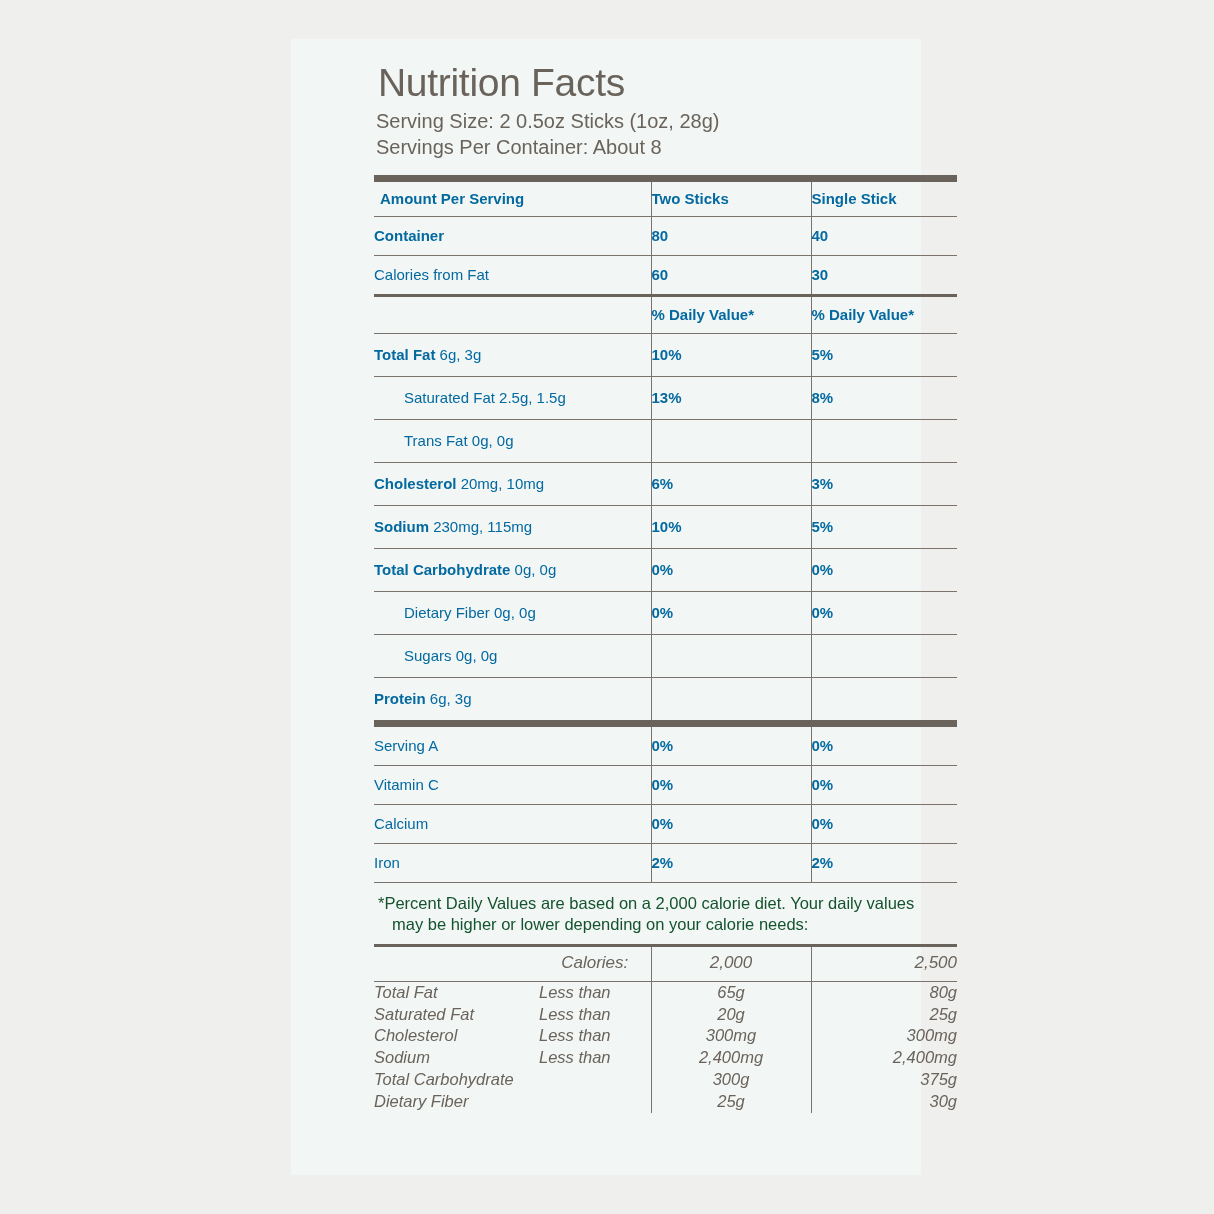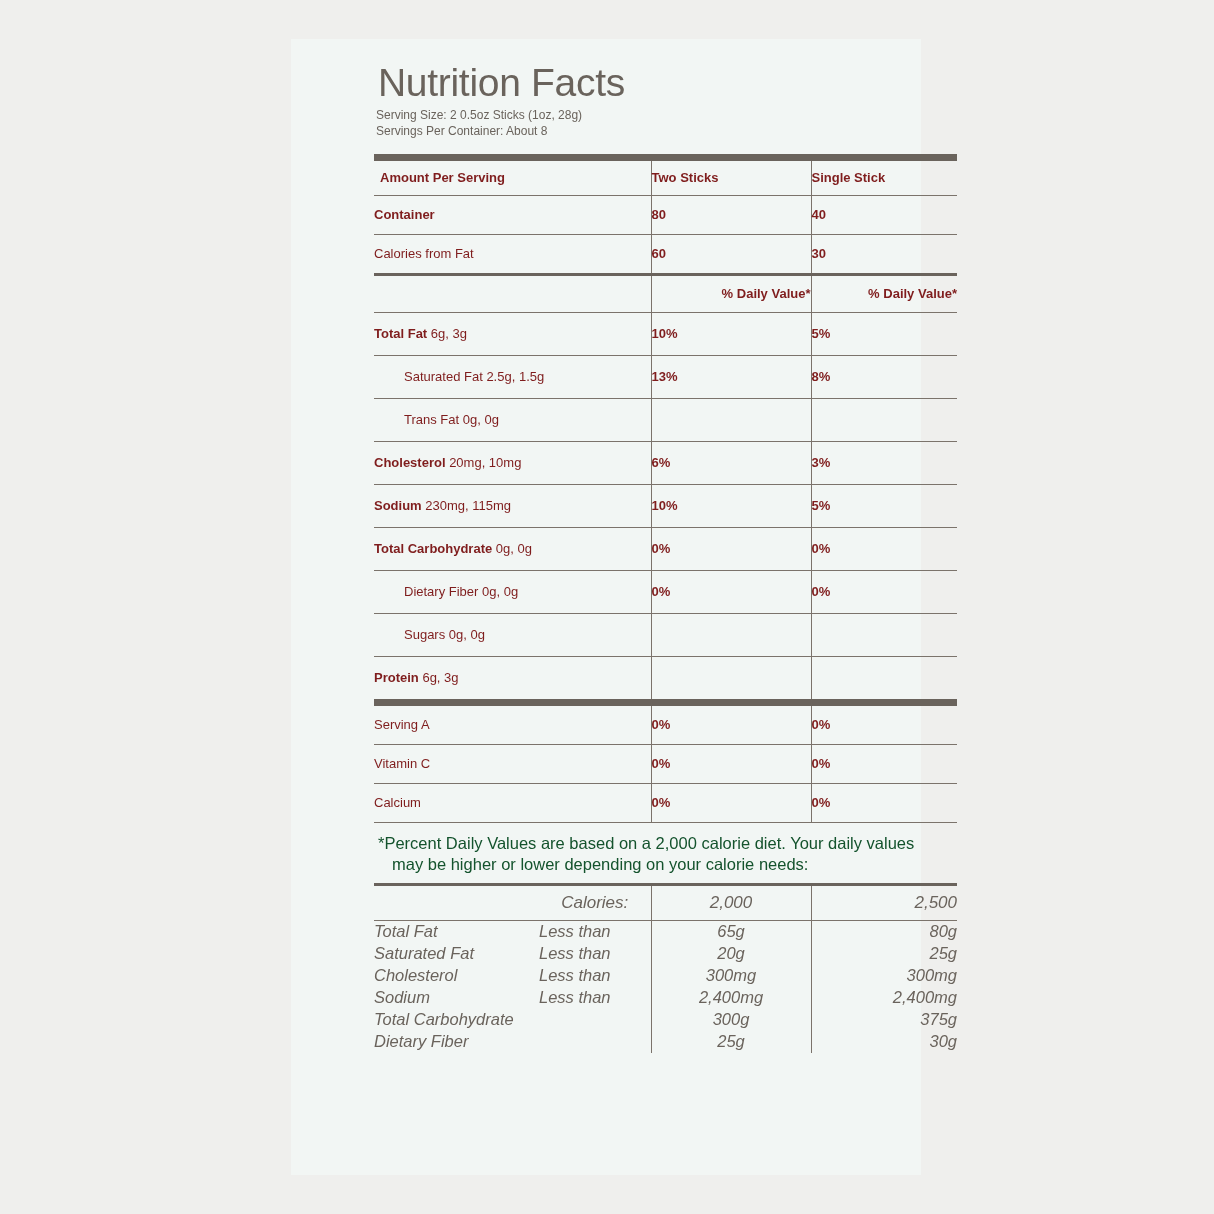--- a/index.html
+++ b/index.html
@@ -39,34 +39,34 @@
   }
   .title {
     font-size: 39px;
     color: #6a635c;
     letter-spacing: -0.3px;
     line-height: 1.05;
     font-weight: normal;
     margin: 0 0 4px 4px;
   }
   .serv {
-    font-size: 12px;
+    font-size: 20px;
     color: #6a635c;
     line-height: 1.32;
     margin-left: 2px;
   }
   table.nf {
     width: 583px;
     border-collapse: collapse;
     margin-top: 14px;
     table-layout: fixed;
   }
   table.nf td {
-    color: #7f1d1d;
-    font-size: 13px;
+    color: #0369a1;
+    font-size: 15px;
     padding: 0;
     vertical-align: middle;
   }
   .c-name { width: 277px; }
   .c-a    { width: 160px; }
   .c-b    { width: 146px; }
 
   .rowline td { border-top: 1.6px solid #7b736b; }
   .thickline td { border-top: 7px solid #6a635c; }
   .midline td { border-top: 3.4px solid #6a635c; }
@@ -79,21 +79,21 @@
     font-size: 18px;
   }
   b.lbl { font-weight: bold; }
   .hdr td {
     font-weight: bold;
     font-size: 18px;
     height: 34px;
   }
   .hdr .nm { padding-left: 6px; }
   .dvhdr td {
-    text-align: right;
+    text-align: left;
     font-weight: bold;
     font-size: 17px;
     height: 36px;
   }
   .vline-a { border-left: 1.6px solid #7b736b; }
   .tallrow .nm { height: 42px; }
 
   .footnote {
     margin-top: 10px;
     font-size: 16.5px;
@@ -226,20 +226,25 @@
           <td class="nm">Vitamin C</td>
           <td class="val vline-a">0%</td>
           <td class="val vline-a">0%</td>
         </tr>
         <tr class="rowline">
           <td class="nm">Calcium</td>
           <td class="val vline-a">0%</td>
           <td class="val vline-a">0%</td>
         </tr>
         <tr class="rowline">
+          <td class="nm">Iron</td>
+          <td class="val vline-a">2%</td>
+          <td class="val vline-a">2%</td>
+        </tr>
+        <tr class="rowline">
           <td></td>
           <td></td>
           <td></td>
         </tr>
       </tbody>
         </table>
 
       <div class="footnote">
         <span>*Percent Daily Values are based on a 2,000 calorie diet. Your daily values</span>
         <span class="ind2">may be higher or lower depending on your calorie needs:</span>

